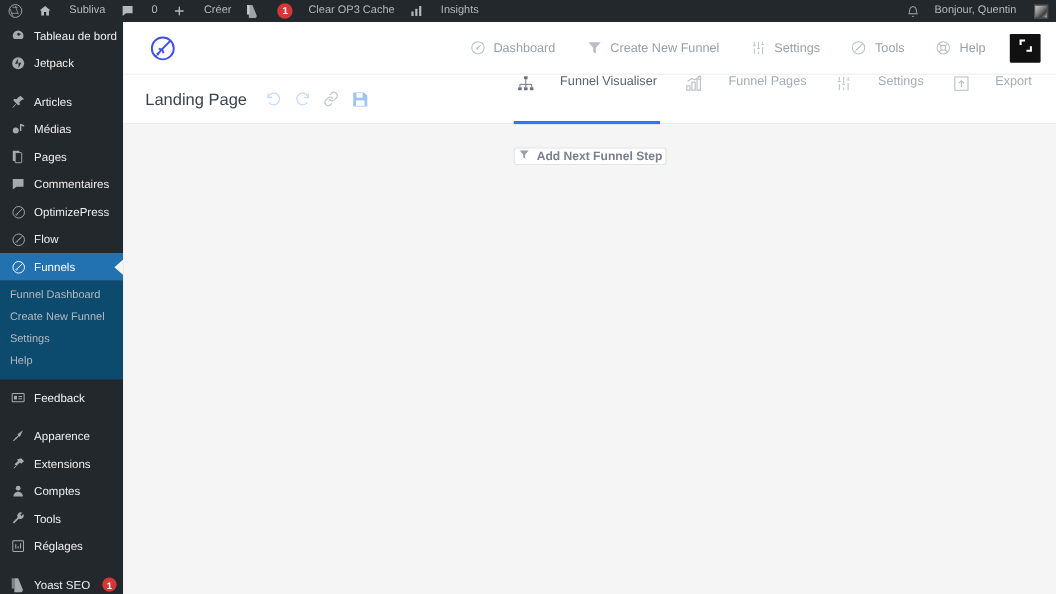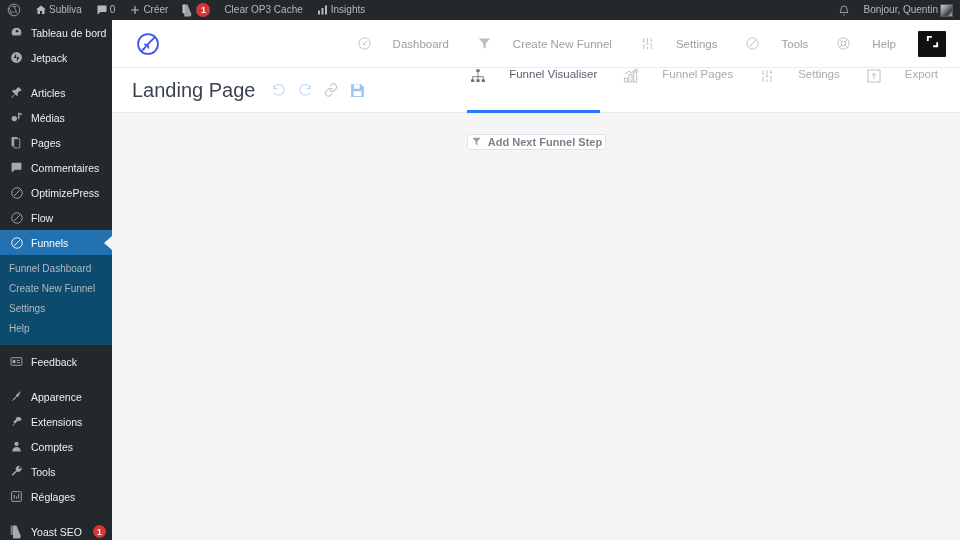--- a/index.html
+++ b/index.html
@@ -17,21 +17,21 @@
     background: #23282d;
     display: flex; align-items: center;
     color: #b4b9be;
     font-size: 10px;
     z-index: 50;
   }
   .ab-item {
     display: flex; align-items: center;
     height: 20px;
     padding: 0 7px;
-    gap: 2px;
+    gap: 16px;
     white-space: nowrap;
     color: #b4b9be;
   }
   .ab-item .lbl { line-height: 20px; }
   .ab-spacer { flex: 1; }
   .ab-badge {
     display: inline-flex; align-items: center; justify-content: center;
     min-width: 14px; height: 14px;
     border-radius: 7px;
     background: #d63638;
@@ -122,21 +122,21 @@
     width: 48px; display: flex; align-items: center; justify-content: center;
     margin-left: 12px;
   }
   .hdr-nav {
     flex: 1;
     display: flex; align-items: center; justify-content: flex-end;
     gap: 28px;
     padding-right: 22px;
   }
   .hdr-link {
-    display: flex; align-items: center; gap: 21px;
+    display: flex; align-items: center; gap: 7px;
     color: #9aa0a9;
     font-size: 11.5px;
     white-space: nowrap;
   }
   .hdr-link .ic { display: flex; align-items: center; color: #b9bec6; }
   #fullscreen-btn {
     width: 28px; height: 26px;
     background: #111;
     display: flex; align-items: center; justify-content: center;
     margin-right: 14px;
@@ -145,21 +145,21 @@
 
   
   #op-subheader {
     position: absolute; top: 68px; left: 112px;
     width: 848px; height: 45px;
     background: #fff;
     display: flex; align-items: center;
     border-bottom: 1px solid #e8e8ea;
   }
   #funnel-title {
-    font-size: 20px;
+    font-size: 15px;
     color: #3c4350;
     margin-left: 20px;
     white-space: nowrap;
   }
   .tool-icons {
     display: flex; align-items: center; gap: 10px;
     margin-left: 16px;
   }
   .tool-icons .ti { display: flex; align-items: center; }
   .tabs {

